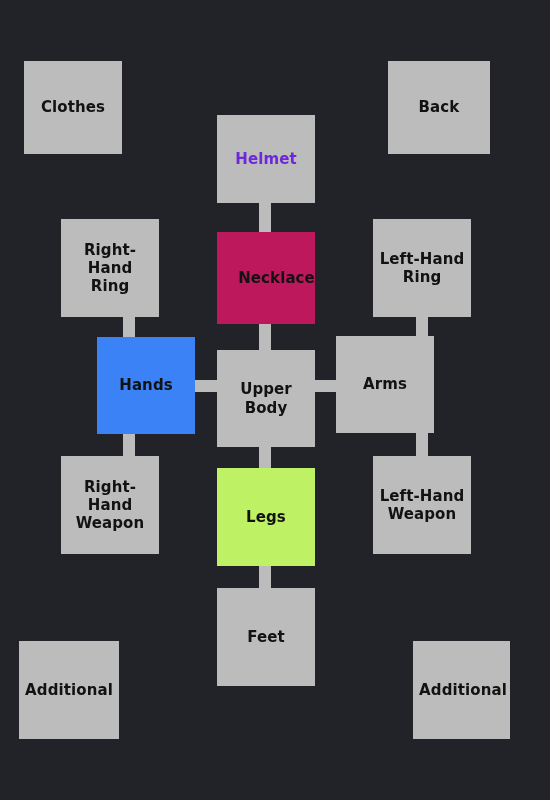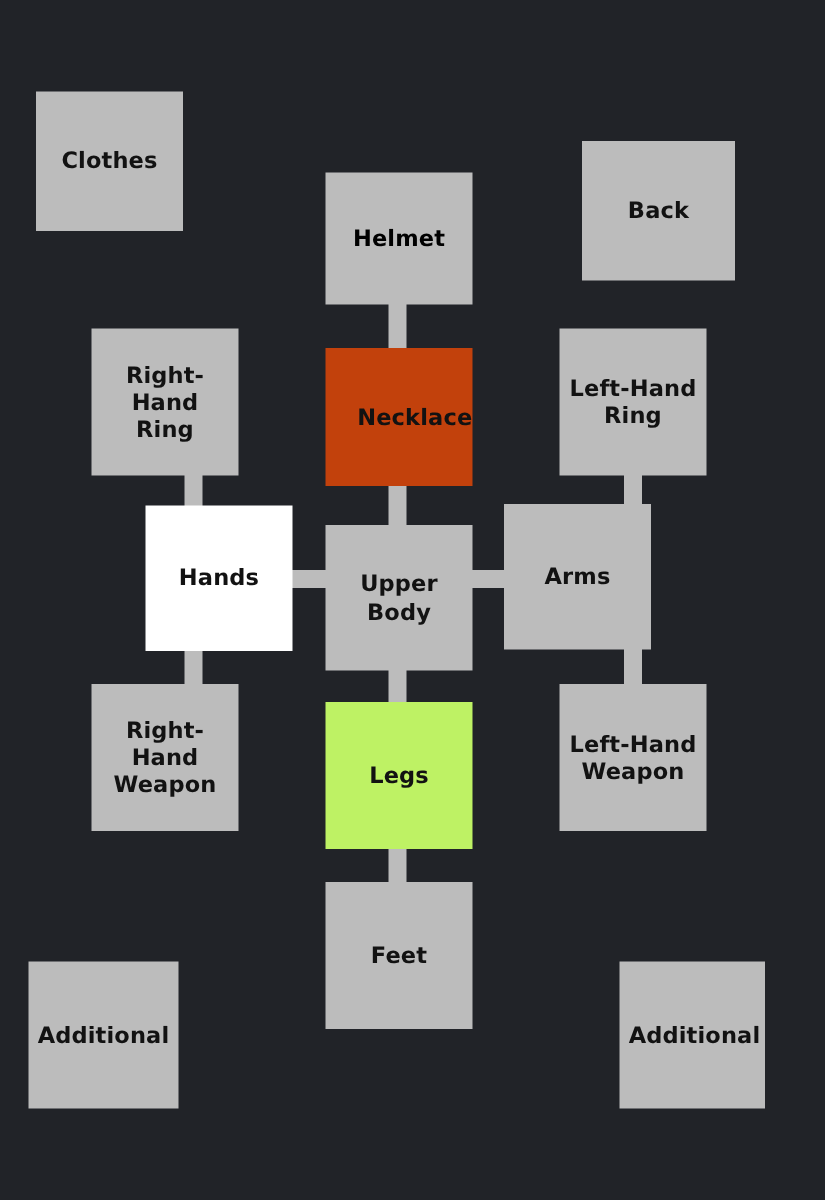--- a/index.html
+++ b/index.html
@@ -57,38 +57,38 @@
       <div class="link" style="left: 312px; top: 380px; width: 27px; height: 12px; background: rgb(188, 188, 188);"></div>
       <div class="link" style="left: 123px; top: 431px; width: 12px; height: 28px; background: rgb(188, 188, 188);"></div>
       <div class="link" style="left: 416px; top: 431px; width: 12px; height: 28px; background: rgb(188, 188, 188);"></div>
       <div class="link" style="left: 259px; top: 444px; width: 12px; height: 27px; background: rgb(188, 188, 188);"></div>
       <div class="link" style="left: 259px; top: 563px; width: 12px; height: 28px; background: rgb(188, 188, 188);"></div>
     </div>
   <div id="slot-layer">
       <div class="slot" style="left: 24px; top: 61px; width: 98px; height: 93px; background: rgb(188, 188, 188); color: rgb(18, 18, 18);">
         <span class="slot-label">Clothes</span>
       </div>
-      <div class="slot" style="left: 388px; top: 61px; width: 102px; height: 93px; background: rgb(188, 188, 188); color: rgb(18, 18, 18); margin-top: 33px;">
+      <div class="slot" style="left: 388px; top: 61px; width: 102px; height: 93px; background: rgb(188, 188, 188); color: rgb(18, 18, 18);">
         <span class="slot-label">Back</span>
       </div>
-      <div class="slot" style="left: 217px; top: 115px; width: 98px; height: 88px; background: rgb(188, 188, 188); color: #000000;">
+      <div class="slot" style="left: 217px; top: 115px; width: 98px; height: 88px; background: rgb(188, 188, 188); color: #6d28d9;">
         <span class="slot-label">Helmet</span>
       </div>
       <div class="slot" style="left: 61px; top: 219px; width: 98px; height: 98px; background: rgb(188, 188, 188); color: rgb(18, 18, 18);">
         <span class="slot-label">Right-Hand
 Ring</span>
       </div>
-      <div class="slot" style="left: 217px; top: 232px; width: 98px; height: 92px; background: #c2410c; color: rgb(18, 18, 18); padding-left: 23px;">
+      <div class="slot" style="left: 217px; top: 232px; width: 98px; height: 92px; background: #be185d; color: rgb(18, 18, 18); padding-left: 23px;">
         <span class="slot-label">Necklace</span>
       </div>
       <div class="slot" style="left: 373px; top: 219px; width: 98px; height: 98px; background: rgb(188, 188, 188); color: rgb(18, 18, 18);">
         <span class="slot-label">Left-Hand
 Ring</span>
       </div>
-      <div class="slot" style="left: 97px; top: 337px; width: 98px; height: 97px; background: #ffffff; color: rgb(18, 18, 18);">
+      <div class="slot" style="left: 97px; top: 337px; width: 98px; height: 97px; background: #3b82f6; color: rgb(18, 18, 18);">
         <span class="slot-label">Hands</span>
       </div>
       <div class="slot" style="left: 217px; top: 350px; width: 98px; height: 97px; background: rgb(188, 188, 188); color: rgb(18, 18, 18);">
         <span class="slot-label">Upper Body</span>
       </div>
       <div class="slot" style="left: 336px; top: 336px; width: 98px; height: 97px; background: rgb(188, 188, 188); color: rgb(18, 18, 18); align-items: center;">
         <span class="slot-label">Arms</span>
       </div>
       <div class="slot" style="left: 61px; top: 456px; width: 98px; height: 98px; background: rgb(188, 188, 188); color: rgb(18, 18, 18);">
         <span class="slot-label">Right-Hand

